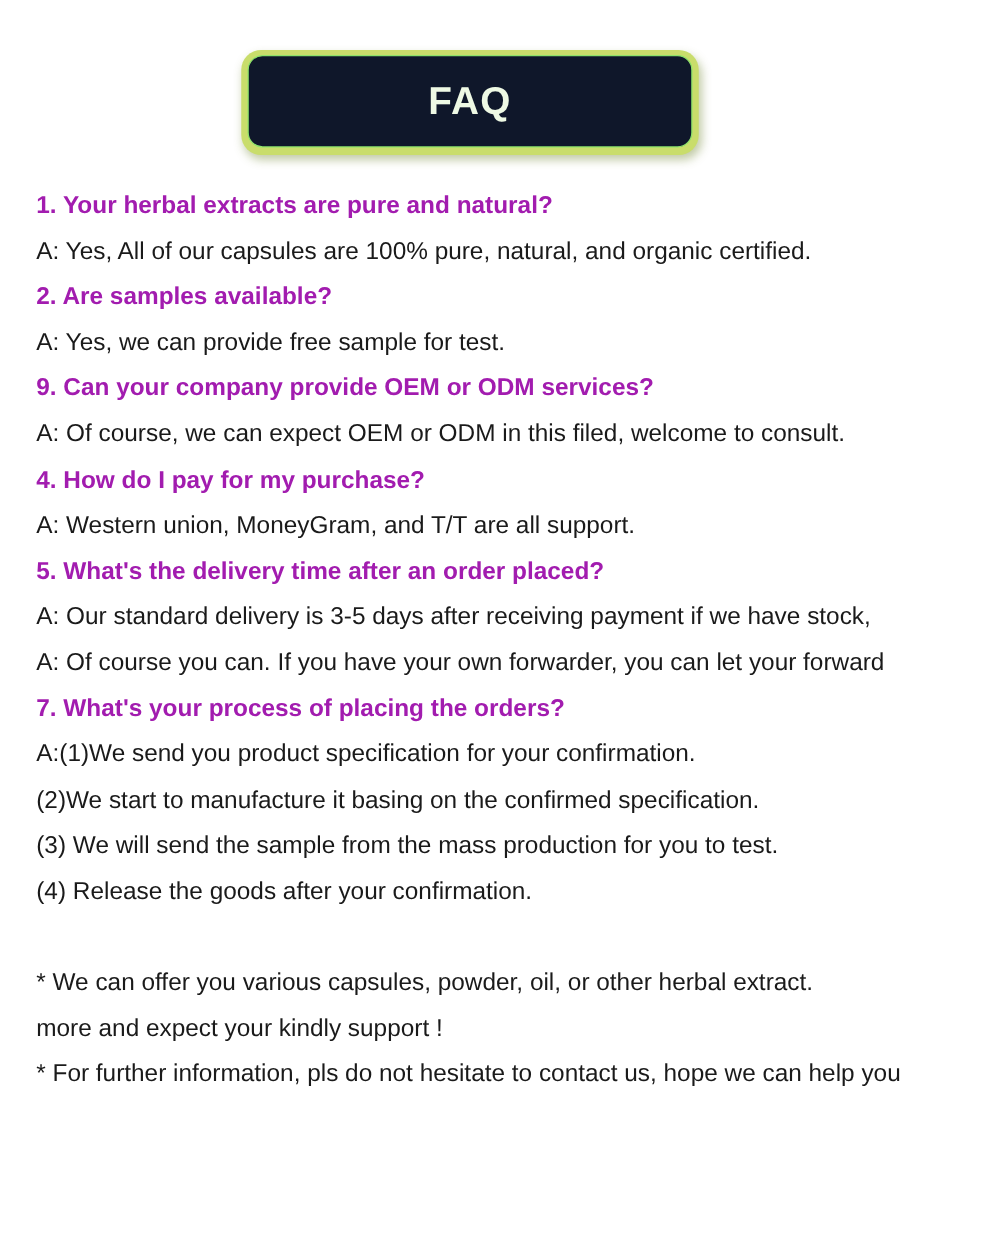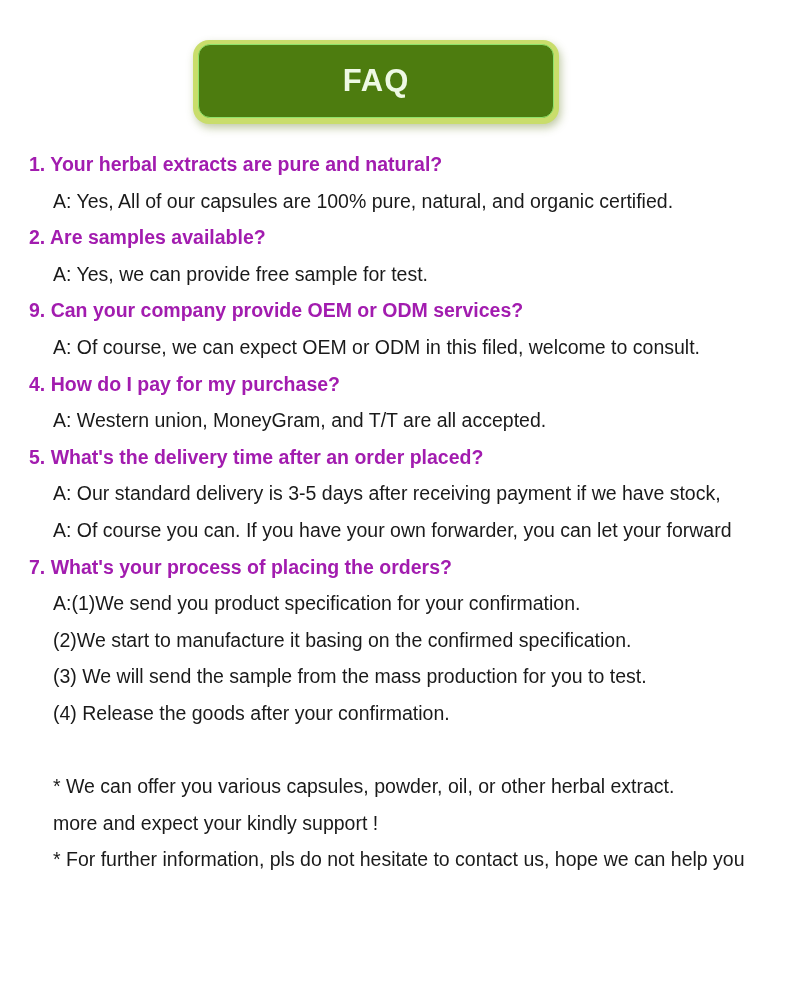--- a/index.html
+++ b/index.html
@@ -2,27 +2,27 @@
 <html><head>
 <meta charset="utf-8">
 <style>
   html, body { margin: 0; padding: 0; background: #ffffff; }
   body { width: 799px; height: 1006px; position: relative; overflow: hidden;
          font-family: "Liberation Sans", sans-serif; color: #111; }
   .banner-wrap { position: absolute; left: 193px; top: 40px; width: 366px; height: 84px;
                  border-radius: 16px; background: #c9dd6b;
                  box-shadow: 2px 4px 8px rgba(120,140,60,0.45); }
   .banner { position: absolute; left: 5px; top: 4px; right: 5px; bottom: 6px;
-            border-radius: 12px; background: #4d7c0f; border: 1px solid #8de36a;
+            border-radius: 12px; background: #0f172a; border: 1px solid #8de36a;
             display: flex; align-items: center; justify-content: center; }
   .banner span { color: #eef9e4; font-weight: bold; font-size: 31px; letter-spacing: 1px; }
   .content { position: absolute; left: 29px; top: 146px; width: 750px; }
   .line { font-size: 19.5px; line-height: 36.6px; height: 36.6px; white-space: nowrap; }
   .q { font-weight: bold; color: #a21caf; }
-  .a { color: #1a1a1a; margin-left: 24px; }
+  .a { color: #1a1a1a; }
   .spacer { height: 36.6px; }
 </style>
 </head>
 <body>
 
 <div class="banner-wrap">
   <div class="banner">
     <span>FAQ</span>
   </div>
 </div>
@@ -31,21 +31,21 @@
   <div class="line q">1. Your herbal extracts are pure and natural?</div>
   <div class="line a">A: Yes, All of our capsules are 100% pure, natural, and organic certified.</div>
 
   <div class="line q">2. Are samples available?</div>
   <div class="line a">A: Yes, we can provide free sample for test.</div>
 
   <div class="line q">9. Can your company provide OEM or ODM services?</div>
   <div class="line a">A: Of course, we can expect OEM or ODM in this filed, welcome to consult.</div>
 
   <div class="line q">4. How do I pay for my purchase?</div>
-  <div class="line a">A: Western union, MoneyGram, and T/T are all accepted.</div>
+  <div class="line a">A: Western union, MoneyGram, and T/T are all support.</div>
 
   <div class="line q">5. What's the delivery time after an order placed?</div>
   <div class="line a">A: Our standard delivery is 3-5 days after receiving payment if we have stock,</div>
 
   <div class="line a">A: Of course you can. If you have your own forwarder, you can let your forward</div>
 
   <div class="line q">7. What's your process of placing the orders?</div>
   <div class="line a">A:(1)We send you product specification for your confirmation.</div>
   <div class="line a">(2)We start to manufacture it basing on the confirmed specification.</div>
   <div class="line a">(3) We will send the sample from the mass production for you to test.</div>

